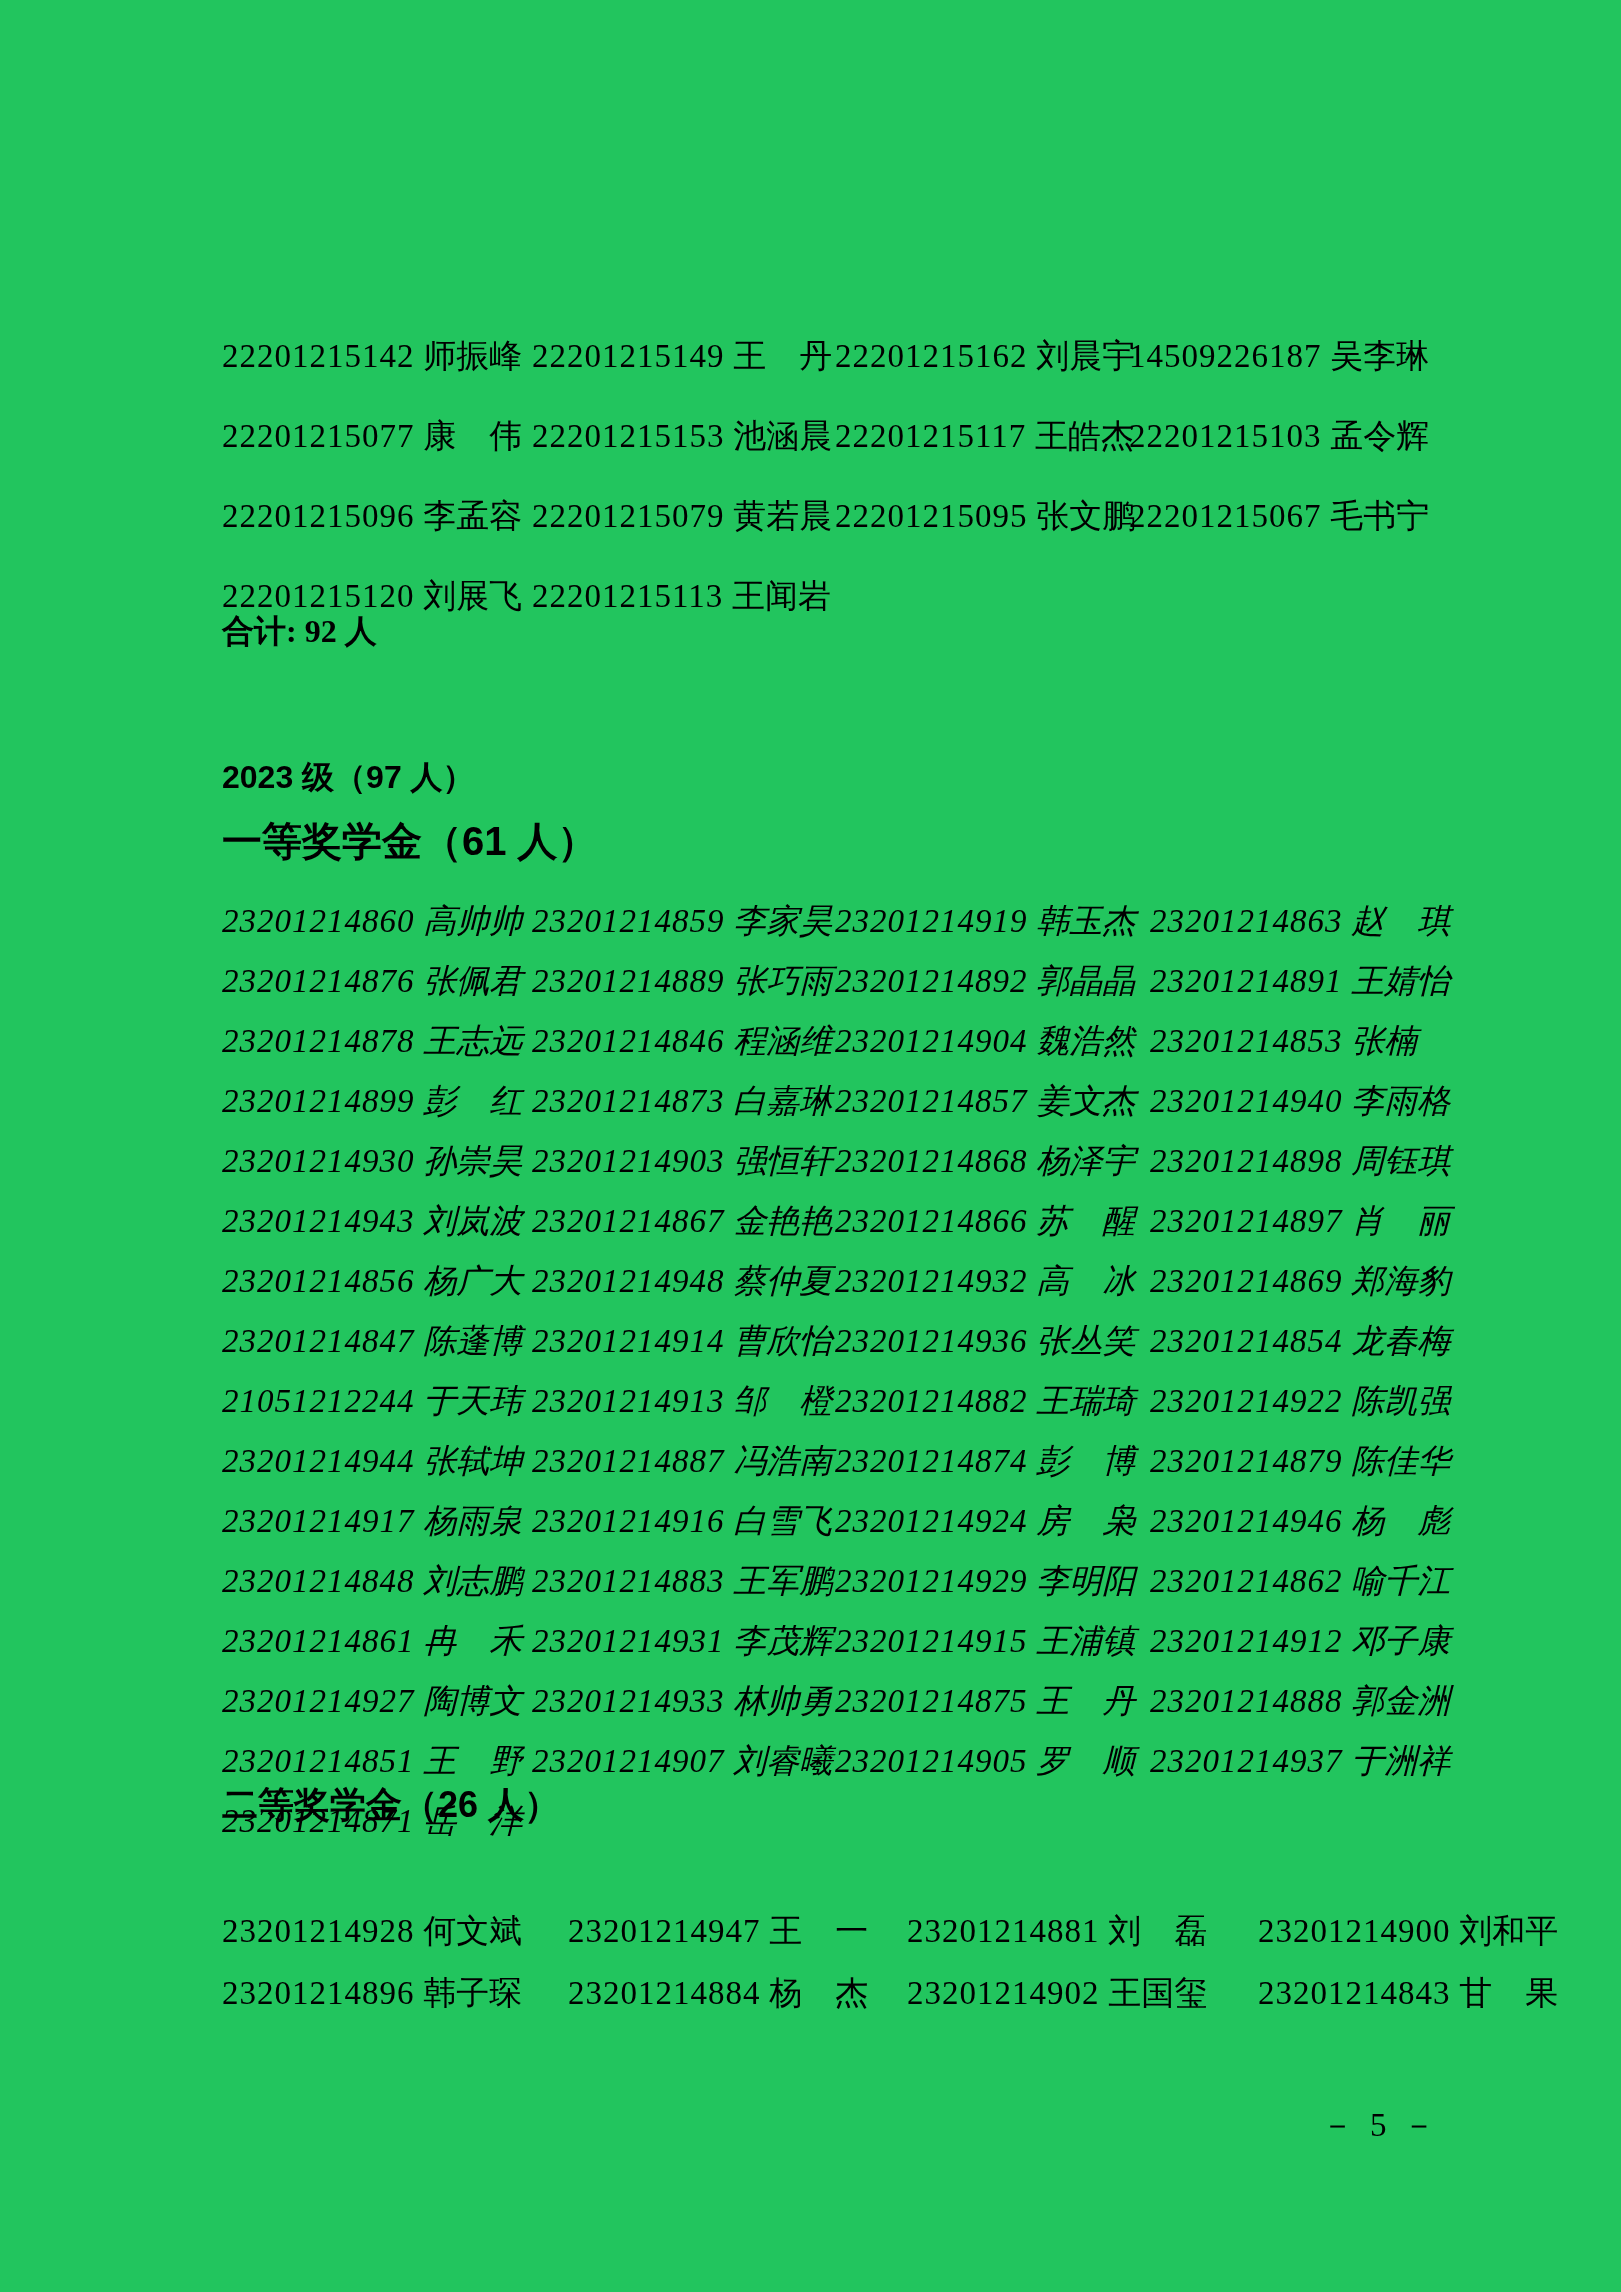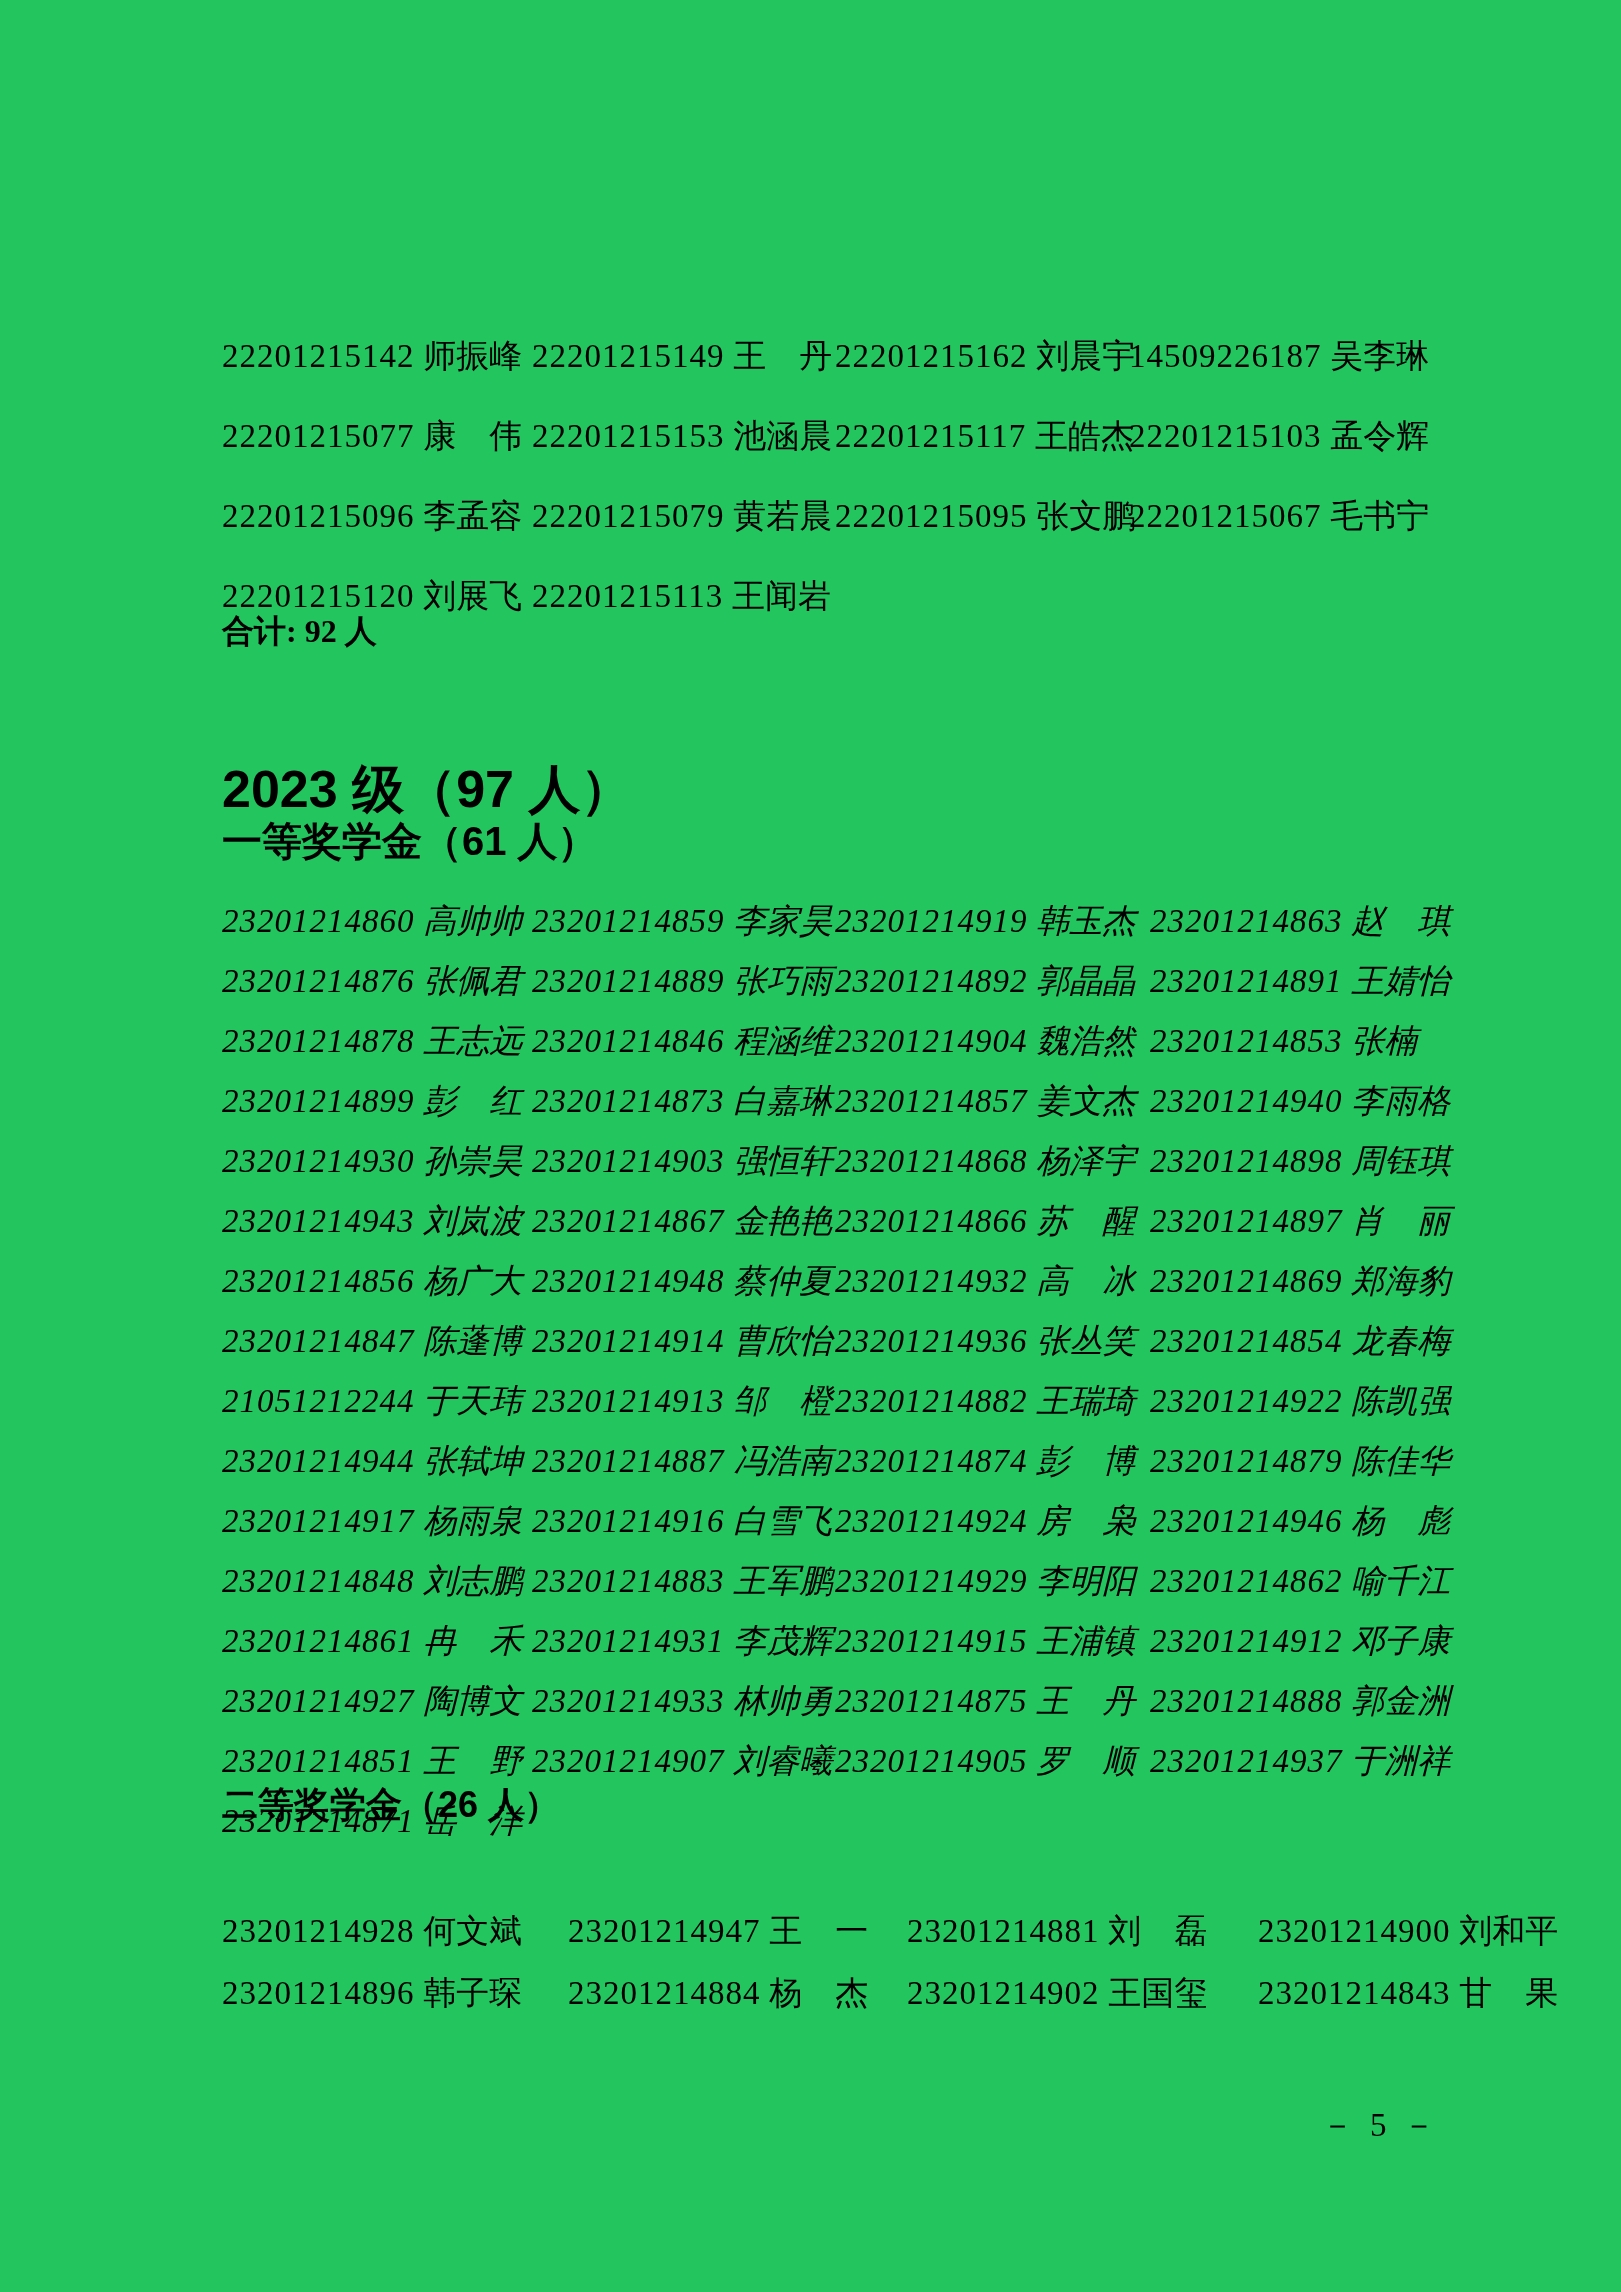--- a/index.html
+++ b/index.html
@@ -19,21 +19,21 @@
   #second-rows .row{height:62px;line-height:62px;gap:36px;}
   .cell{white-space:pre;}
   .sid{letter-spacing:1px;}
   .sname{margin-left:8.8px;white-space:pre;}
   .heading{
     position:absolute;left:0;
     font-family:"Liberation Sans","DejaVu Sans",sans-serif;
     font-weight:700;line-height:1.25;
   }
   #total-line{top:611px;font-size:32px;font-family:Liberation Serif, serif;}
-  #grade-heading{top:757px;font-size:52px;}
+  #grade-heading{top:757px;font-size:32px;}
   #first-heading{top:816px;font-size:40px;text-align:right;}
   #second-heading{top:1774px;font-size:36px;margin-top:8px;}
   #carry-rows{top:316px;}
   #first-rows{top:891px;font-style:italic;}
   #second-rows{top:1900px;}
   .pageno{
     position:absolute;left:1321px;top:2103px;
     font-size:33px;letter-spacing:3.9px;white-space:pre;
   }
 </style>

